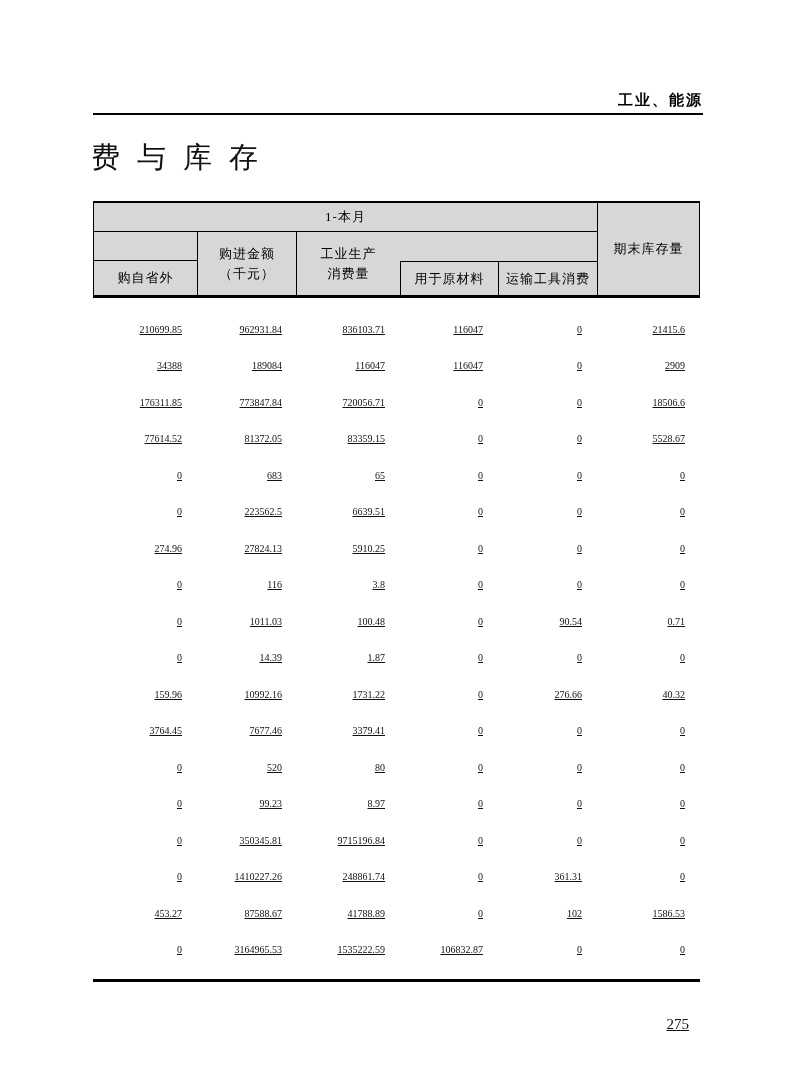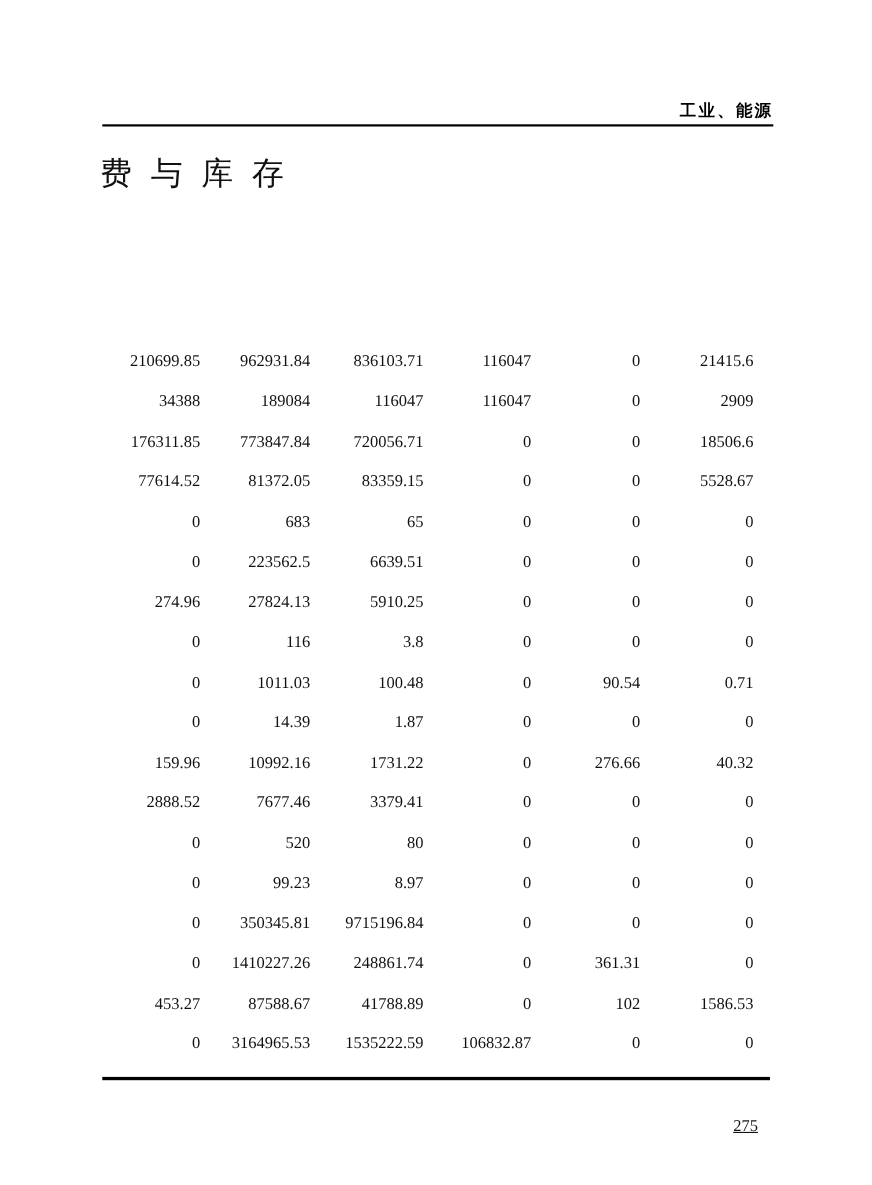--- a/index.html
+++ b/index.html
@@ -36,21 +36,21 @@
   .hc-amount{
     left:103px;top:29px;width:100px;height:63px;
     border-left:1px solid #000;border-right:1px solid #000;flex-direction:column;
   }
   .hc-industrial{left:203px;top:29px;width:103px;height:63px;flex-direction:column;}
   .hc-raw{left:306px;top:58px;width:98px;height:34px;border-top:1px solid #000;border-left:1px solid #000;}
   .hc-transport{left:404px;top:58px;width:99px;height:34px;border-top:1px solid #000;border-left:1px solid #000;}
   
   .tbody{
     position:absolute;left:93px;top:286px;width:607px;padding-top:13px;
-    font-size:15px;color:#111;
+    font-size:10px;color:#111;text-decoration:underline;
   }
   .trow{display:flex;height:36.5px;align-items:center;}
   .tcell{box-sizing:border-box;padding-right:15px;text-align:right;white-space:nowrap;}
   .tcell:nth-child(1){width:104px;}
   .tcell:nth-child(2){width:100px;}
   .tcell:nth-child(3){width:103px;}
   .tcell:nth-child(4){width:98px;}
   .tcell:nth-child(5){width:99px;}
   .tcell:nth-child(6){width:103px;}
   .tbottom{position:absolute;left:93px;top:967px;width:607px;height:3px;background:#000;}
@@ -60,20 +60,35 @@
 <body>
 
 <div class="page">
 
   <div class="section-header">工业、能源</div>
 
   <div class="top-rule"></div>
 
   <h1 class="page-title">费与库存</h1>
 
+  <div class="thead">
+    <div class="hc hc-group">1-本月</div>
+    <div class="hc hc-inventory">期末库存量</div>
+    <div class="hc hc-province">购自省外</div>
+    <div class="hc hc-amount">
+      <div>购进金额</div>
+      <div>（千元）</div>
+    </div>
+    <div class="hc hc-industrial">
+      <div>工业生产</div>
+      <div>消费量</div>
+    </div>
+    <div class="hc hc-raw">用于原材料</div>
+    <div class="hc hc-transport">运输工具消费</div>
+  </div>
 
   <div class="tbody">
       <div class="trow">
         <div class="tcell">210699.85</div>
         <div class="tcell">962931.84</div>
         <div class="tcell">836103.71</div>
         <div class="tcell">116047</div>
         <div class="tcell">0</div>
         <div class="tcell">21415.6</div>
       </div>
@@ -151,21 +166,21 @@
       </div>
       <div class="trow">
         <div class="tcell">159.96</div>
         <div class="tcell">10992.16</div>
         <div class="tcell">1731.22</div>
         <div class="tcell">0</div>
         <div class="tcell">276.66</div>
         <div class="tcell">40.32</div>
       </div>
       <div class="trow">
-        <div class="tcell">2888.52</div>
+        <div class="tcell">3764.45</div>
         <div class="tcell">7677.46</div>
         <div class="tcell">3379.41</div>
         <div class="tcell">0</div>
         <div class="tcell">0</div>
         <div class="tcell">0</div>
       </div>
       <div class="trow">
         <div class="tcell">0</div>
         <div class="tcell">520</div>
         <div class="tcell">80</div>

